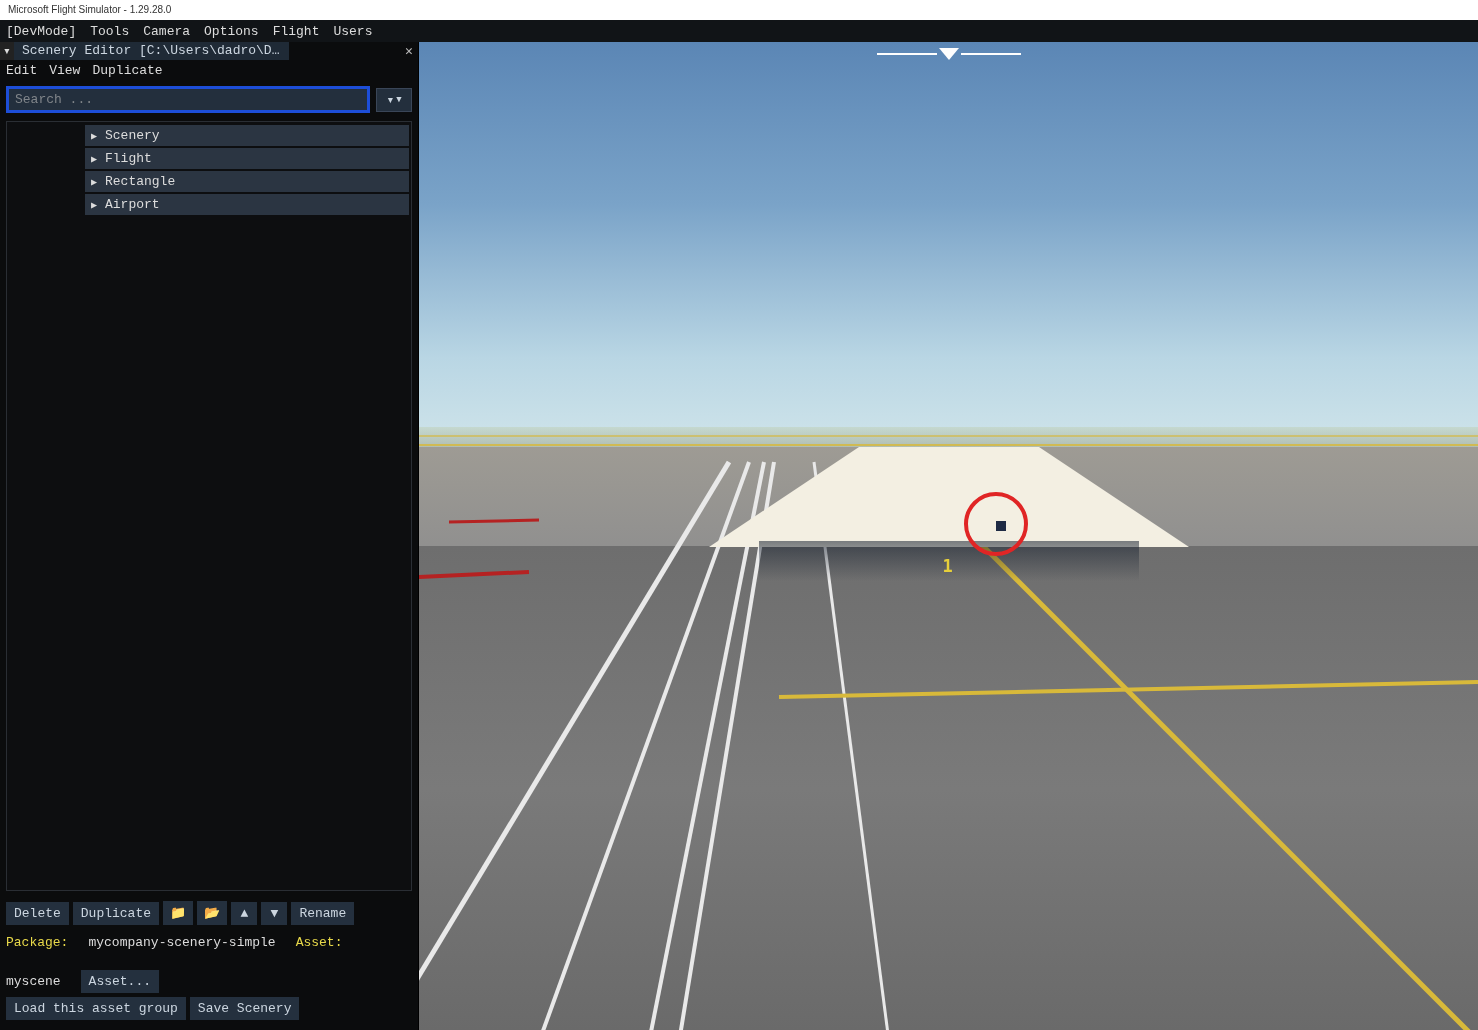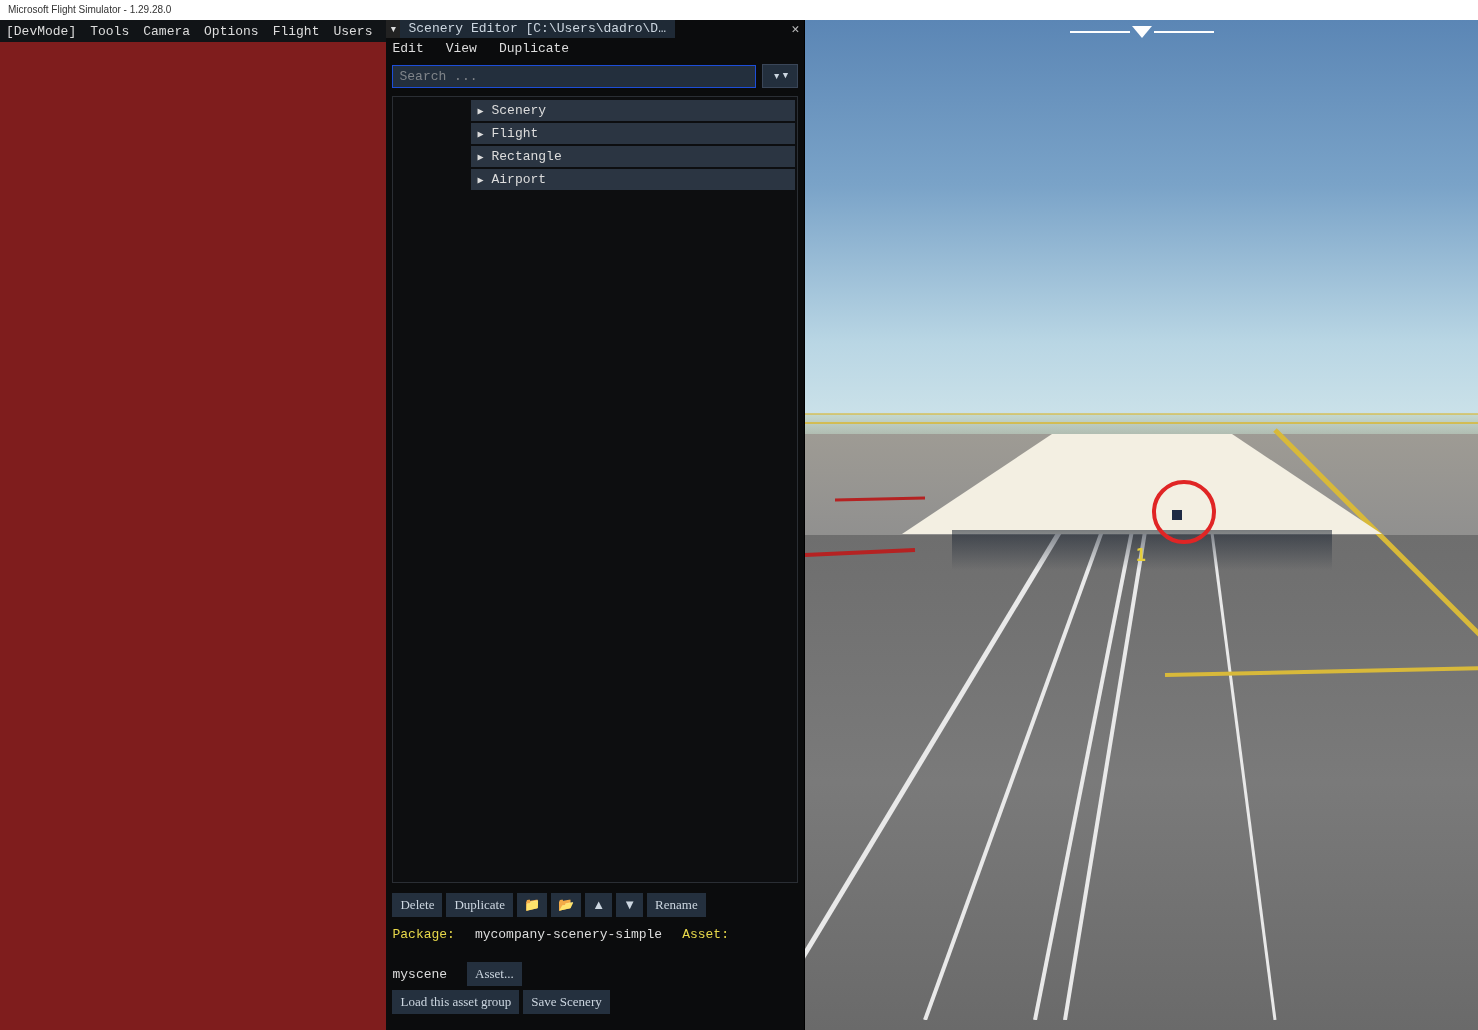--- a/index.html
+++ b/index.html
@@ -17,23 +17,23 @@
     line-height: 20px;
     padding-left: 8px;
     color: #333;
     font-size: 10px;
     font-family: "Segoe UI", Arial, sans-serif;
     background: #fff;
   }
   .app {
     width: 100%;
     height: calc(100% - 20px);
-    background: #7f1d1d;
-    display: flex;
-    flex-direction: row;
+    background: #000000;
+    display: flex;
+    flex-direction: column;
   }
   .menubar {
     height: 22px;
     display: flex;
     align-items: center;
     padding-left: 6px;
     background: #111417;
   }
   .menubar span { color: #ddd; margin-right: 14px; cursor: pointer; }
   .menubar .dev { color: #ddd; }
@@ -56,44 +56,44 @@
     padding: 1px 8px;
     color:#ccd6e0;
     white-space: nowrap;
     overflow:hidden;
     text-overflow: ellipsis;
     max-width: 275px;
     height:18px;
     line-height:16px;
   }
   .tab-row .tab-close { margin-left:auto; width:18px; text-align:center; cursor:pointer; color:#bbb; }
-  .submenu { display:flex; align-items:center; height:20px; padding-left:6px; gap:22px; background:#0b0c0d; }
+  .submenu { display:flex; align-items:center; height:20px; padding-left:6px; gap:12px; background:#0b0c0d; }
   .submenu span { cursor:pointer; }
   .search-row { display:flex; align-items:center; padding:6px; gap:6px; }
   .search-input {
-    flex:1; background:#232f3d; border:1px solid #1d4ed8; color:#8fa0b4;
+    flex:1; background:#232f3d; border:3px solid #1d4ed8; color:#8fa0b4;
     padding:3px 6px; font-family:inherit; font-size:13px;
   }
   .search-input::placeholder { color:#80858a; }
   .filter-btn { background:#232f3d; border:1px solid #3a4658; height:24px; width:36px; display:flex; align-items:center; justify-content:center; cursor:pointer; color:#ccd6e0; gap:2px;}
   .tree {
     flex:1; margin:2px 6px 6px 6px; border:1px solid #2a2e34; background:#0d0e10;
     overflow:auto; padding:2px 0;
   }
   .tree-item {
     margin:1px 2px 2px 78px;
     background:#2b3542;
     padding:3px 6px;
     display:flex; align-items:center;
     cursor:pointer;
   }
   .tree-item .chev { width:14px; font-size:10px; }
   .btn-row { display:flex; align-items:center; gap:4px; padding:4px 6px; }
   .btn {
-    background:#24303e; color:#ccd6e0; border:none; padding:4px 8px; font-family:Liberation Serif, serif; font-size:13px; cursor:pointer;
+    background:#24303e; color:#ccd6e0; border:none; padding:4px 8px; font-family:Liberation Mono, monospace; font-size:13px; cursor:pointer;
   }
   .btn.icon { padding:4px 7px; min-width:26px; text-align:center; }
   .info-row { padding:6px 6px 2px; display:flex; align-items:center; gap:20px; flex-wrap:wrap; }
   .lbl-yellow { color:#e8d94a; }
   .viewport { flex:1; position:relative; background:#8a8a8a; overflow:hidden; }
   .sky {
     position:absolute; left:0; top:0; right:0; height:41%;
     background: linear-gradient(to bottom, #5b86b5 0%, #7aa3c8 40%, #b9d6e4 78%, #cfe4ea 100%);
   }
   .horizon {
@@ -205,21 +205,21 @@
         <button class="btn">Rename</button>
       </div>
 
       <div class="info-row">
         <span class="lbl-yellow">Package:</span>
         <span>mycompany-scenery-simple</span>
         <span class="lbl-yellow">Asset:</span>
         <span>myscene</span>
         <button class="btn">Asset...</button>
       </div>
-      <div class="btn-row" style="padding-top:2px; padding-bottom:16px;">
+      <div class="btn-row" style="padding-top:2px; padding-bottom:10px;">
         <button class="btn">Load this asset group</button>
         <button class="btn">Save Scenery</button>
       </div>
     </div>
 
     <div class="viewport">
       <div class="sky"></div>
       <div class="horizon"></div>
       <div class="ground"></div>
       <div class="tarmac-dark"></div>

